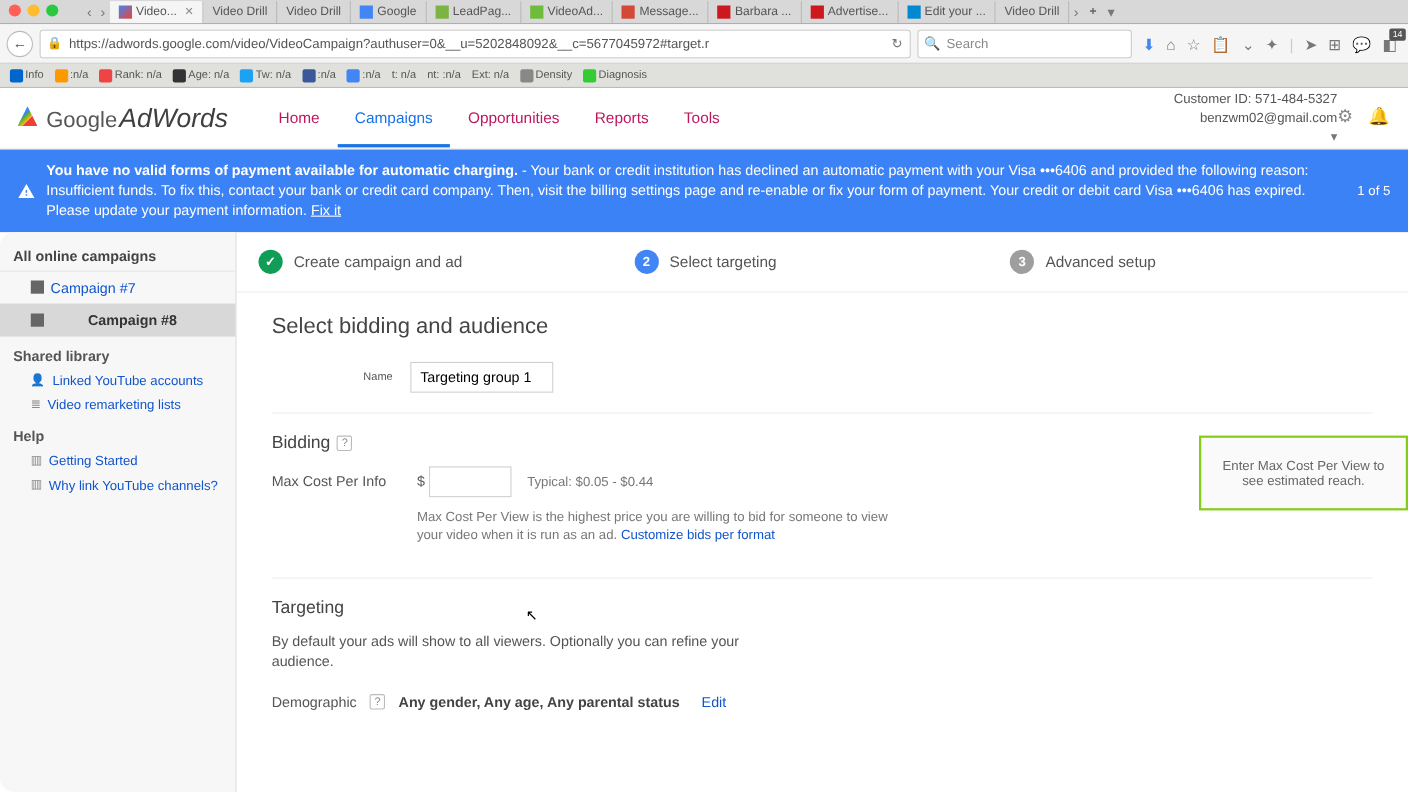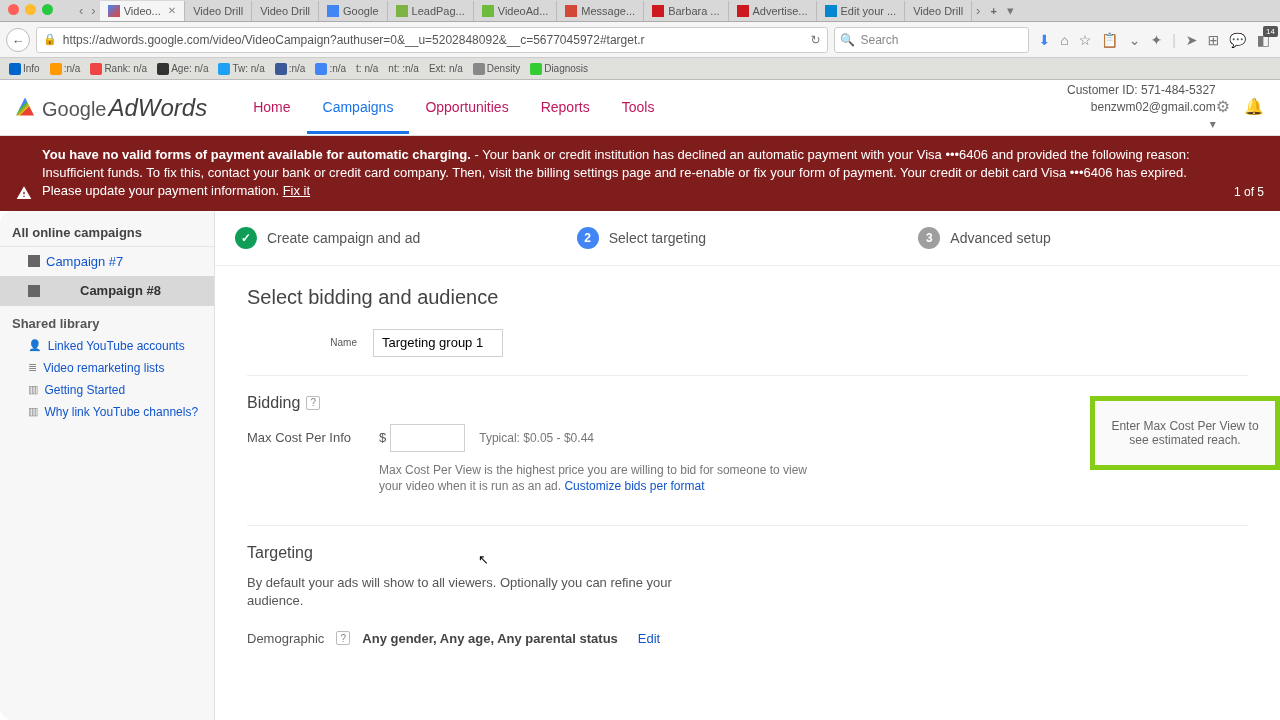--- a/index.html
+++ b/index.html
@@ -43,21 +43,21 @@
 .logo-adwords { font-size: 24px; color: #404040; font-weight: 300; font-style: italic; }
 
 .nav { display: flex; margin-left: 30px; gap: 0; }
 .nav-item { padding: 18px 16px 16px; color: #be185d; cursor: pointer; font-size: 14px; }
 .nav-item.active { color: #1a73e8; border-bottom: 3px solid #1a73e8; }
 
 .account { margin-left: auto; text-align: right; font-size: 12px; color: #555; line-height: 1.4; display: flex; align-items: center; gap: 0; }
 .account-dd::after { content: "▾"; margin-left: 4px; color: #777; }
 .gear-bell { display: flex; gap: 14px; color: #888; font-size: 16px; }
 
-.alert { background: #7f1d1d; color: #fff; padding: 10px 16px; font-size: 13px; display: flex; align-items: flex-end; gap: 10px; line-height: 1.4; }
+.alert { background: #3b82f6; color: #fff; padding: 10px 16px; font-size: 13px; display: flex; align-items: center; gap: 10px; line-height: 1.4; }
 .alert-icon { width: 16px; height: 16px; flex-shrink: 0; margin-top: 2px; }
 .alert-text { flex: 1; }
 .alert-bold { font-weight: bold; }
 .alert-link { text-decoration: underline; cursor: pointer; }
 .alert-count { font-size: 12px; margin-left: 10px; white-space: nowrap; }
 
 .body { display: flex; flex: 1; overflow: hidden; border-radius: 13px; }
 .sidebar { width: 215px; background: #f7f7f7; border-right: 1px solid #e0e0e0; padding: 8px 0; font-size: 13px; }
 .side-h { padding: 6px 12px; font-weight: bold; color: #444; cursor: pointer; }
 .side-h.online { border-bottom: 1px solid #e5e5e5; }
@@ -95,21 +95,21 @@
 .dollar { color: #555; }
 .typical { color: #777; font-size: 12px; margin-left: 10px; }
 .help-text { color: #777; font-size: 12px; margin-top: 10px; max-width: 450px; line-height: 1.4; }
 .link { color: #1155cc; cursor: pointer; }
 .target-desc { color: #555; font-size: 13px; max-width: 430px; margin: 10px 0 20px; line-height: 1.4; }
 .demo-row { display: flex; align-items: center; gap: 12px; }
 .demo-label { color: #555; font-size: 13px; }
 .demo-val { font-weight: bold; color: #444; }
 .edit-link { color: #1155cc; cursor: pointer; margin-left: 8px; }
 
-.reach-box { position: absolute; right: 0; top: 130px; width: 190px; border: 5px solid #84cc16; background: #fafafa; padding: 18px 12px; font-size: 12px; color: #666; text-align: center; }
+.reach-box { position: absolute; right: 0; top: 130px; width: 190px; border: 2px solid #84cc16; background: #fafafa; padding: 18px 12px; font-size: 12px; color: #666; text-align: center; }
 
 .cursor { position: absolute; left: 478px; top: 552px; font-size: 13px; color: #000; pointer-events: none; }
 </style>
 </head>
 <body>
 
 <div class="mac-controls">
   <div class="mac-btn mac-close"></div>
   <div class="mac-btn mac-min"></div>
   <div class="mac-btn mac-max"></div>
@@ -289,20 +289,21 @@
         </div>
       <div class="side-section">Shared library</div>
       <div class="side-link">
           <span class="side-ic">👤</span>
           <span>Linked YouTube accounts</span>
         </div>
       <div class="side-link">
           <span class="side-ic">≣</span>
           <span>Video remarketing lists</span>
         </div>
+      <div class="side-section">Help</div>
       <div class="side-link">
           <span class="side-ic">▥</span>
           <span>Getting Started</span>
         </div>
       <div class="side-link">
           <span class="side-ic">▥</span>
           <span>Why link YouTube channels?</span>
         </div>
     </div>
 

